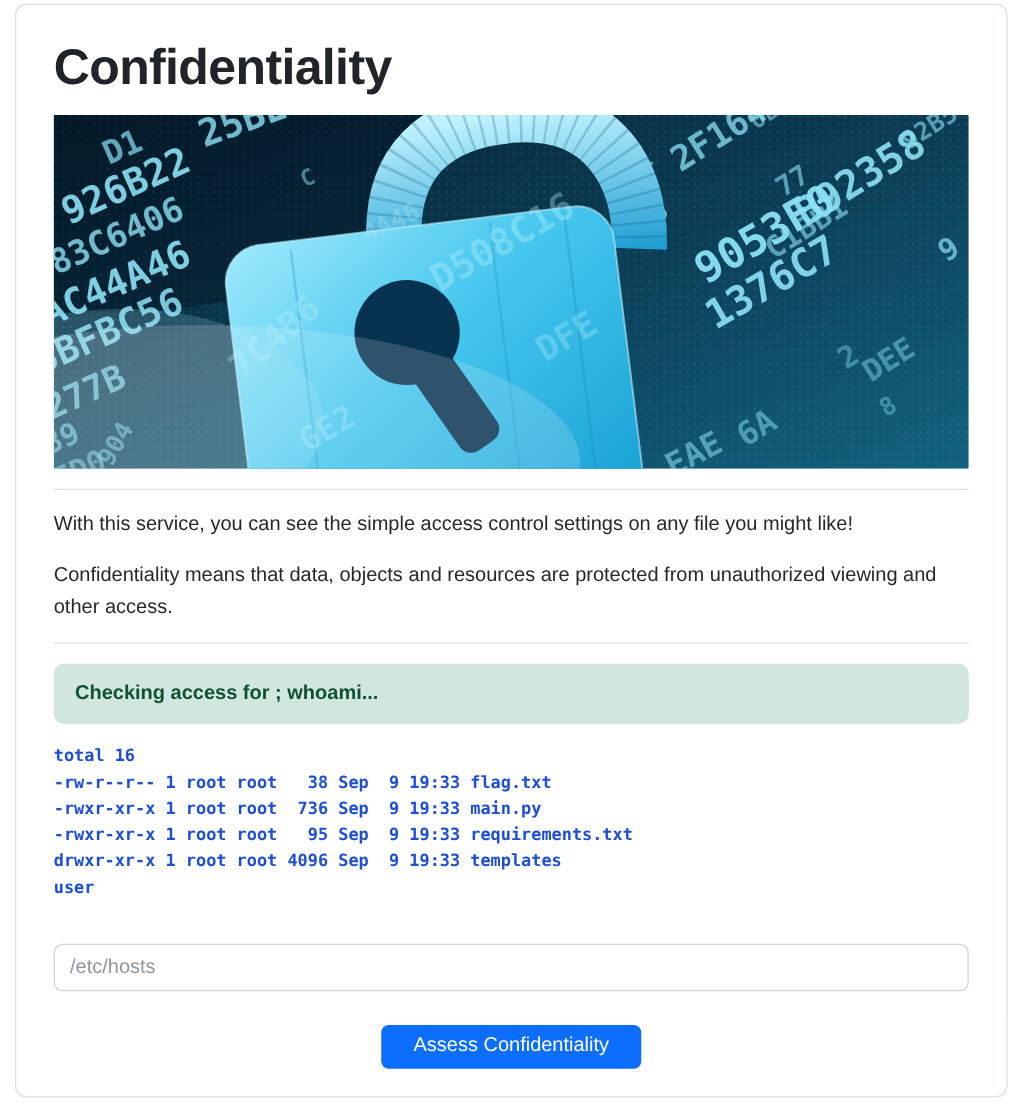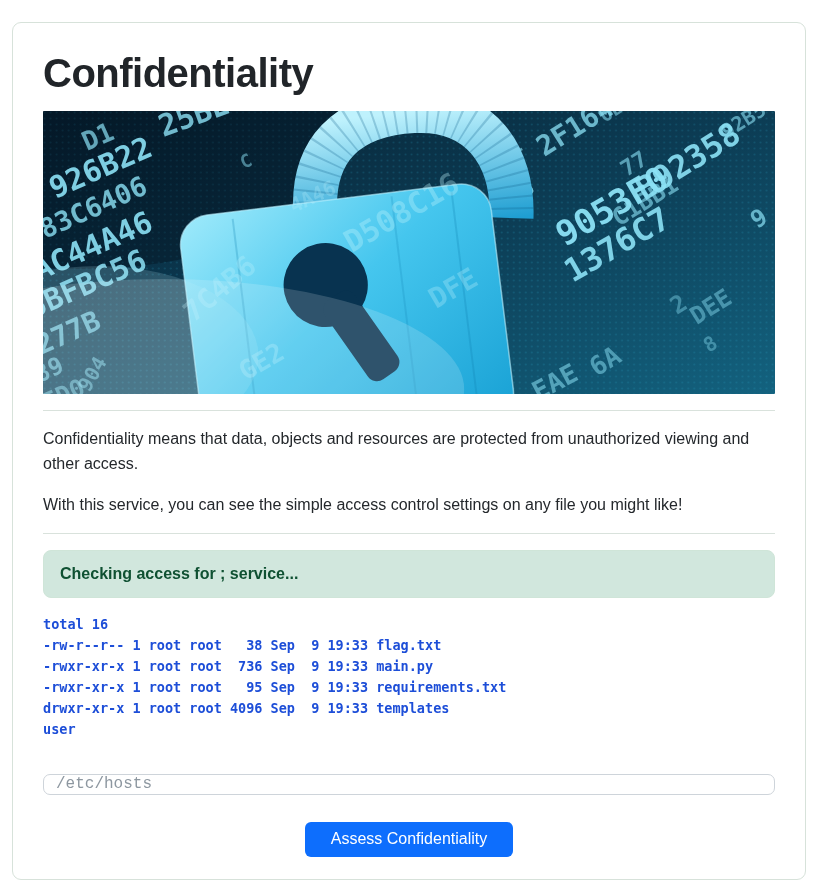--- a/index.html
+++ b/index.html
@@ -3,21 +3,21 @@
 <meta charset="utf-8">
 <style>
   * { box-sizing: border-box; }
   html, body {
     margin: 0; padding: 0; background: #ffffff;
     font-family: "Liberation Sans", "DejaVu Sans", sans-serif;
     color: #212529;
   }
   .page { width: 818px; }
   .card {
-    margin: 22px 12px; width: 794px;
+    margin: 3px 12px; width: 794px;
     background: #ffffff;
     border: 1px solid #d7e2da;
     border-radius: 9px;
     padding: 20px 30px 21px 30px;
   }
   h1.title {
     font-size: 40px; font-weight: 700; letter-spacing: -0.5px;
     margin: 6px 0 14px 0; color: #212529; line-height: 1.2;
   }
   svg.hero { display: block; width: 732px; height: 283px; border-radius: 1px; }
@@ -35,23 +35,23 @@
     padding: 14px 16px;
     font-weight: 700; font-size: 16px;
     margin: 16px 0;
   }
   pre.listing {
     font-family: "DejaVu Sans Mono", "Liberation Mono", monospace;
     font-size: 13.5px; font-weight: 600; line-height: 1.55;
     margin: 16px 0 34px 0; color: #1d4ed8; white-space: pre;
   }
   input.path-input {
-    display: block; width: 100%; height: 21px;
+    display: block; width: 100%; height: 38px;
     padding: 6px 12px; font-size: 16px;
-    font-family: Liberation Mono, monospace;
+    font-family: Liberation Sans, sans-serif;
     color: #212529; background: #fff;
     border: 1px solid #ced4da; border-radius: 7px;
     outline: none; margin: 0 0 27px 0;
   }
   input.path-input::placeholder { color: #8d97a0; opacity: 1; }
   .btn-row { text-align: center; margin-bottom: 1px; }
   button.assess-btn {
     background: #0d6efd; color: #ffffff;
     border: none; border-radius: 6px;
     font-family: "Liberation Sans", "DejaVu Sans", sans-serif;
@@ -149,26 +149,26 @@
           <text x="250" y="102" font-size="20" opacity="0.25" transform="rotate(-25 250 102)">4A46</text>
           <text x="202" y="270" font-size="26" opacity="0.3" transform="rotate(-30 202 270)">GE2</text>
         </g>
 
       <ellipse cx="120" cy="278" rx="300" ry="110" fill="#ffffff" opacity="0.16"></ellipse>
       <ellipse cx="55" cy="245" rx="160" ry="90" fill="#bdeffc" opacity="0.18"></ellipse>
     </svg>
 
     <hr class="rule">
 
+    <p class="copy">With this service, you can see the simple access control settings on any file you might like!</p>
     <p class="copy">Confidentiality means that data, objects and resources are protected from unauthorized viewing and other access.</p>
-    <p class="copy">With this service, you can see the simple access control settings on any file you might like!</p>
 
     <hr class="rule">
 
-    <div class="alert">Checking access for ; service...</div>
+    <div class="alert">Checking access for ; whoami...</div>
 
     <pre class="listing">total 16
 -rw-r--r-- 1 root root   38 Sep  9 19:33 flag.txt
 -rwxr-xr-x 1 root root  736 Sep  9 19:33 main.py
 -rwxr-xr-x 1 root root   95 Sep  9 19:33 requirements.txt
 drwxr-xr-x 1 root root 4096 Sep  9 19:33 templates
 user</pre>
 
     <input class="path-input" type="text" placeholder="/etc/hosts" style="">
 

